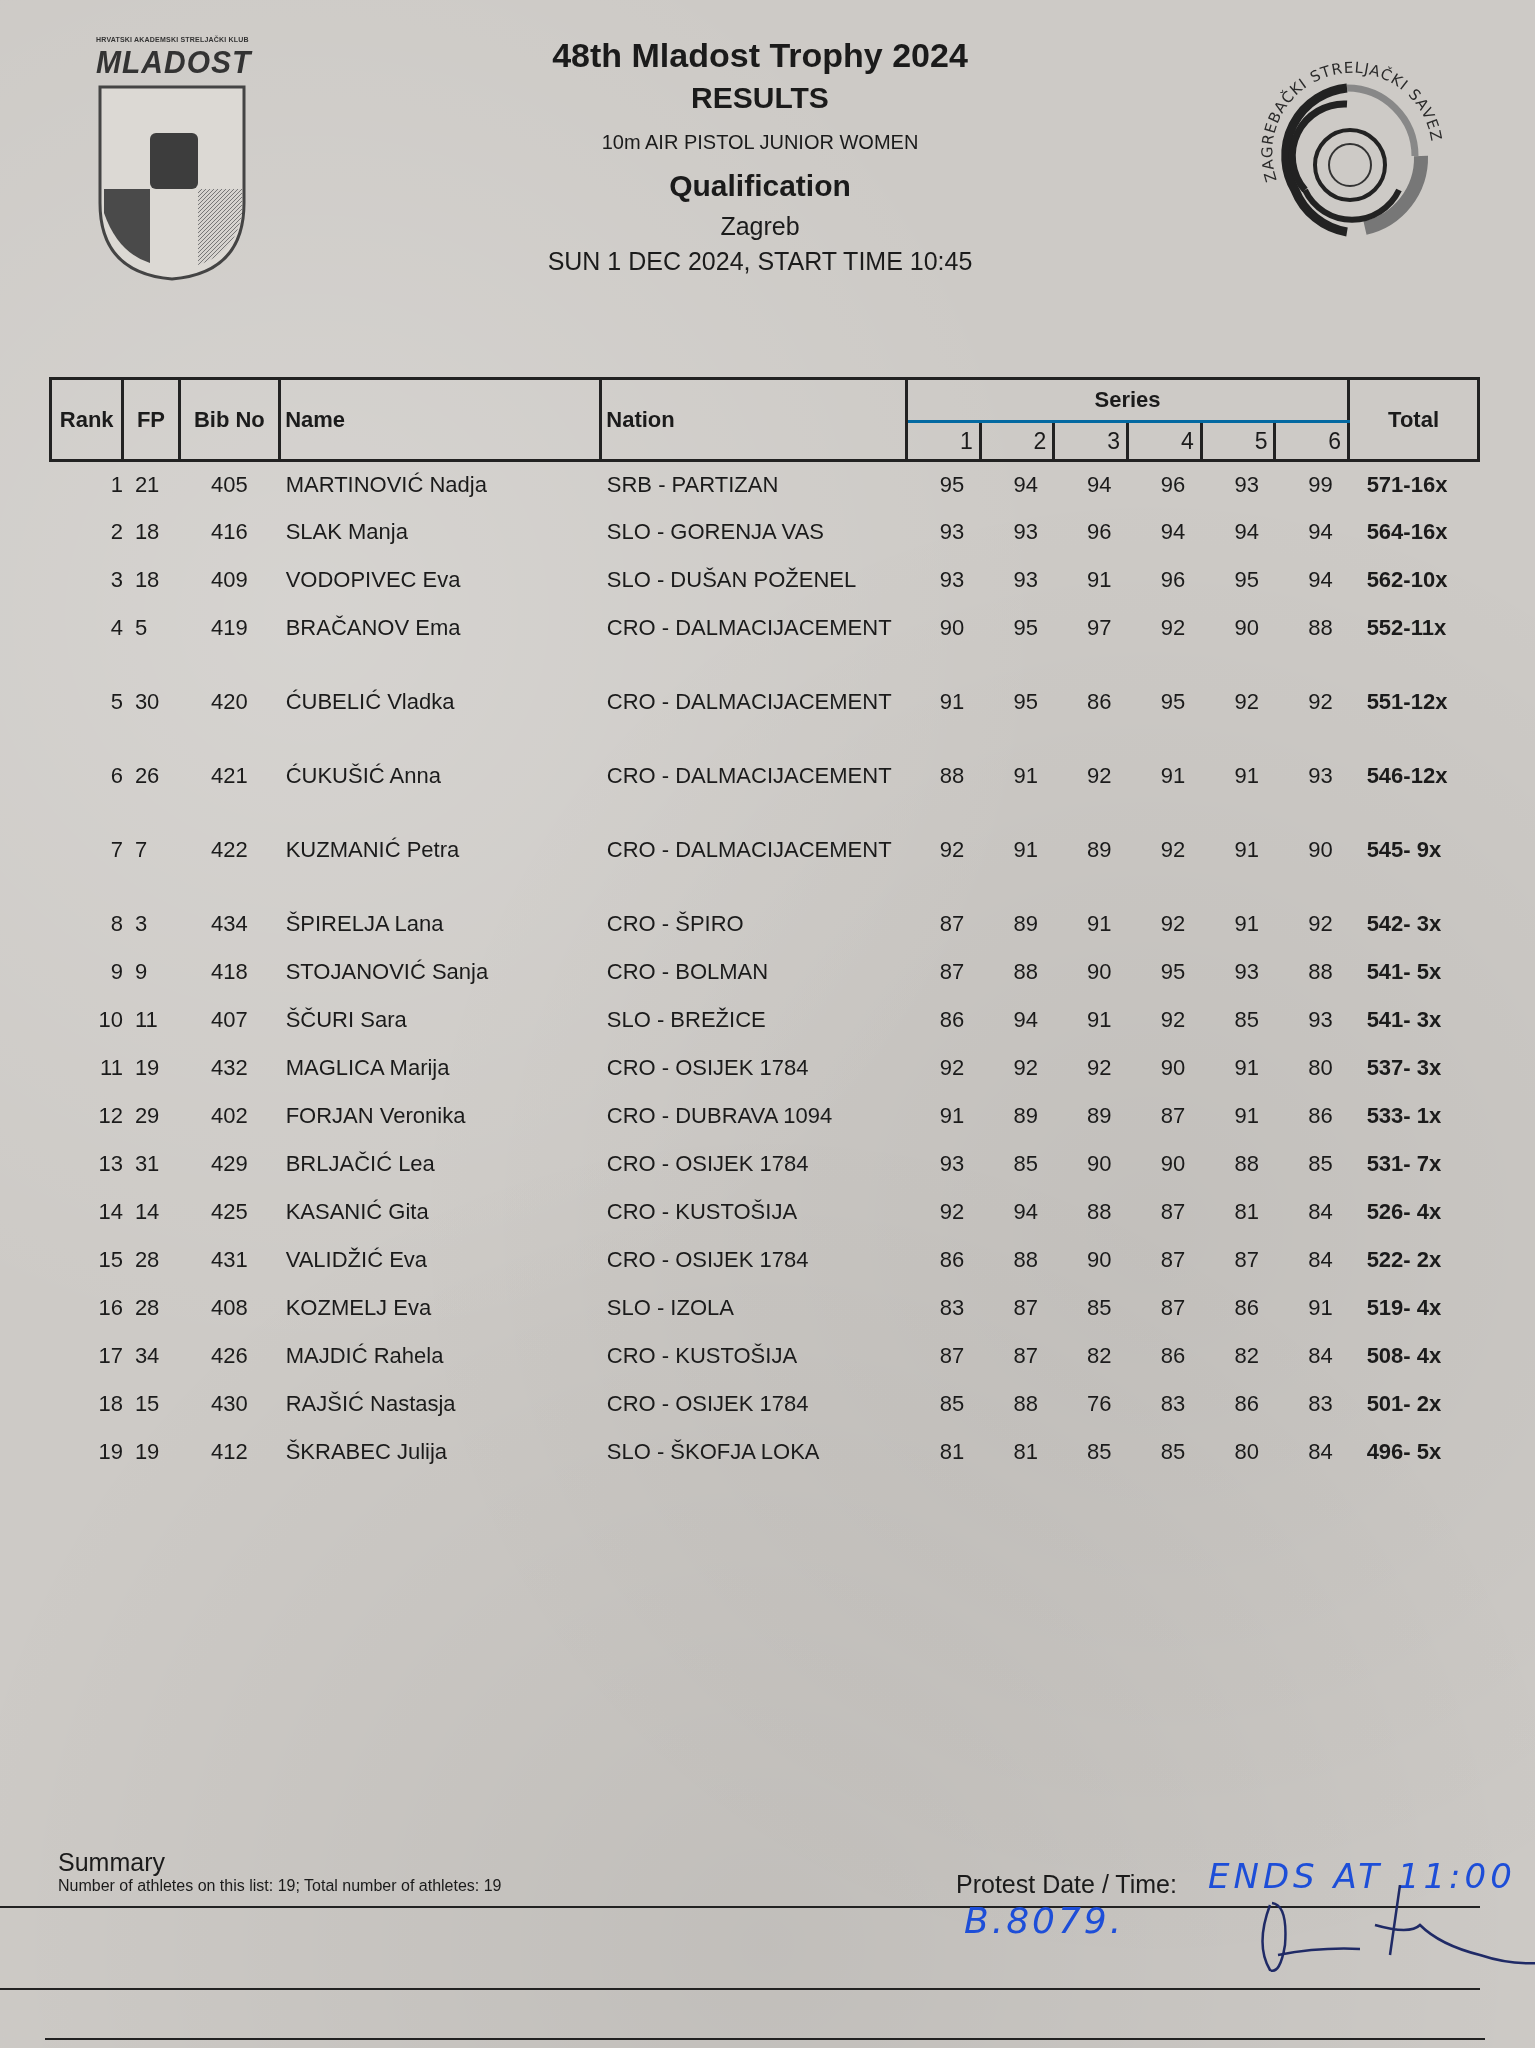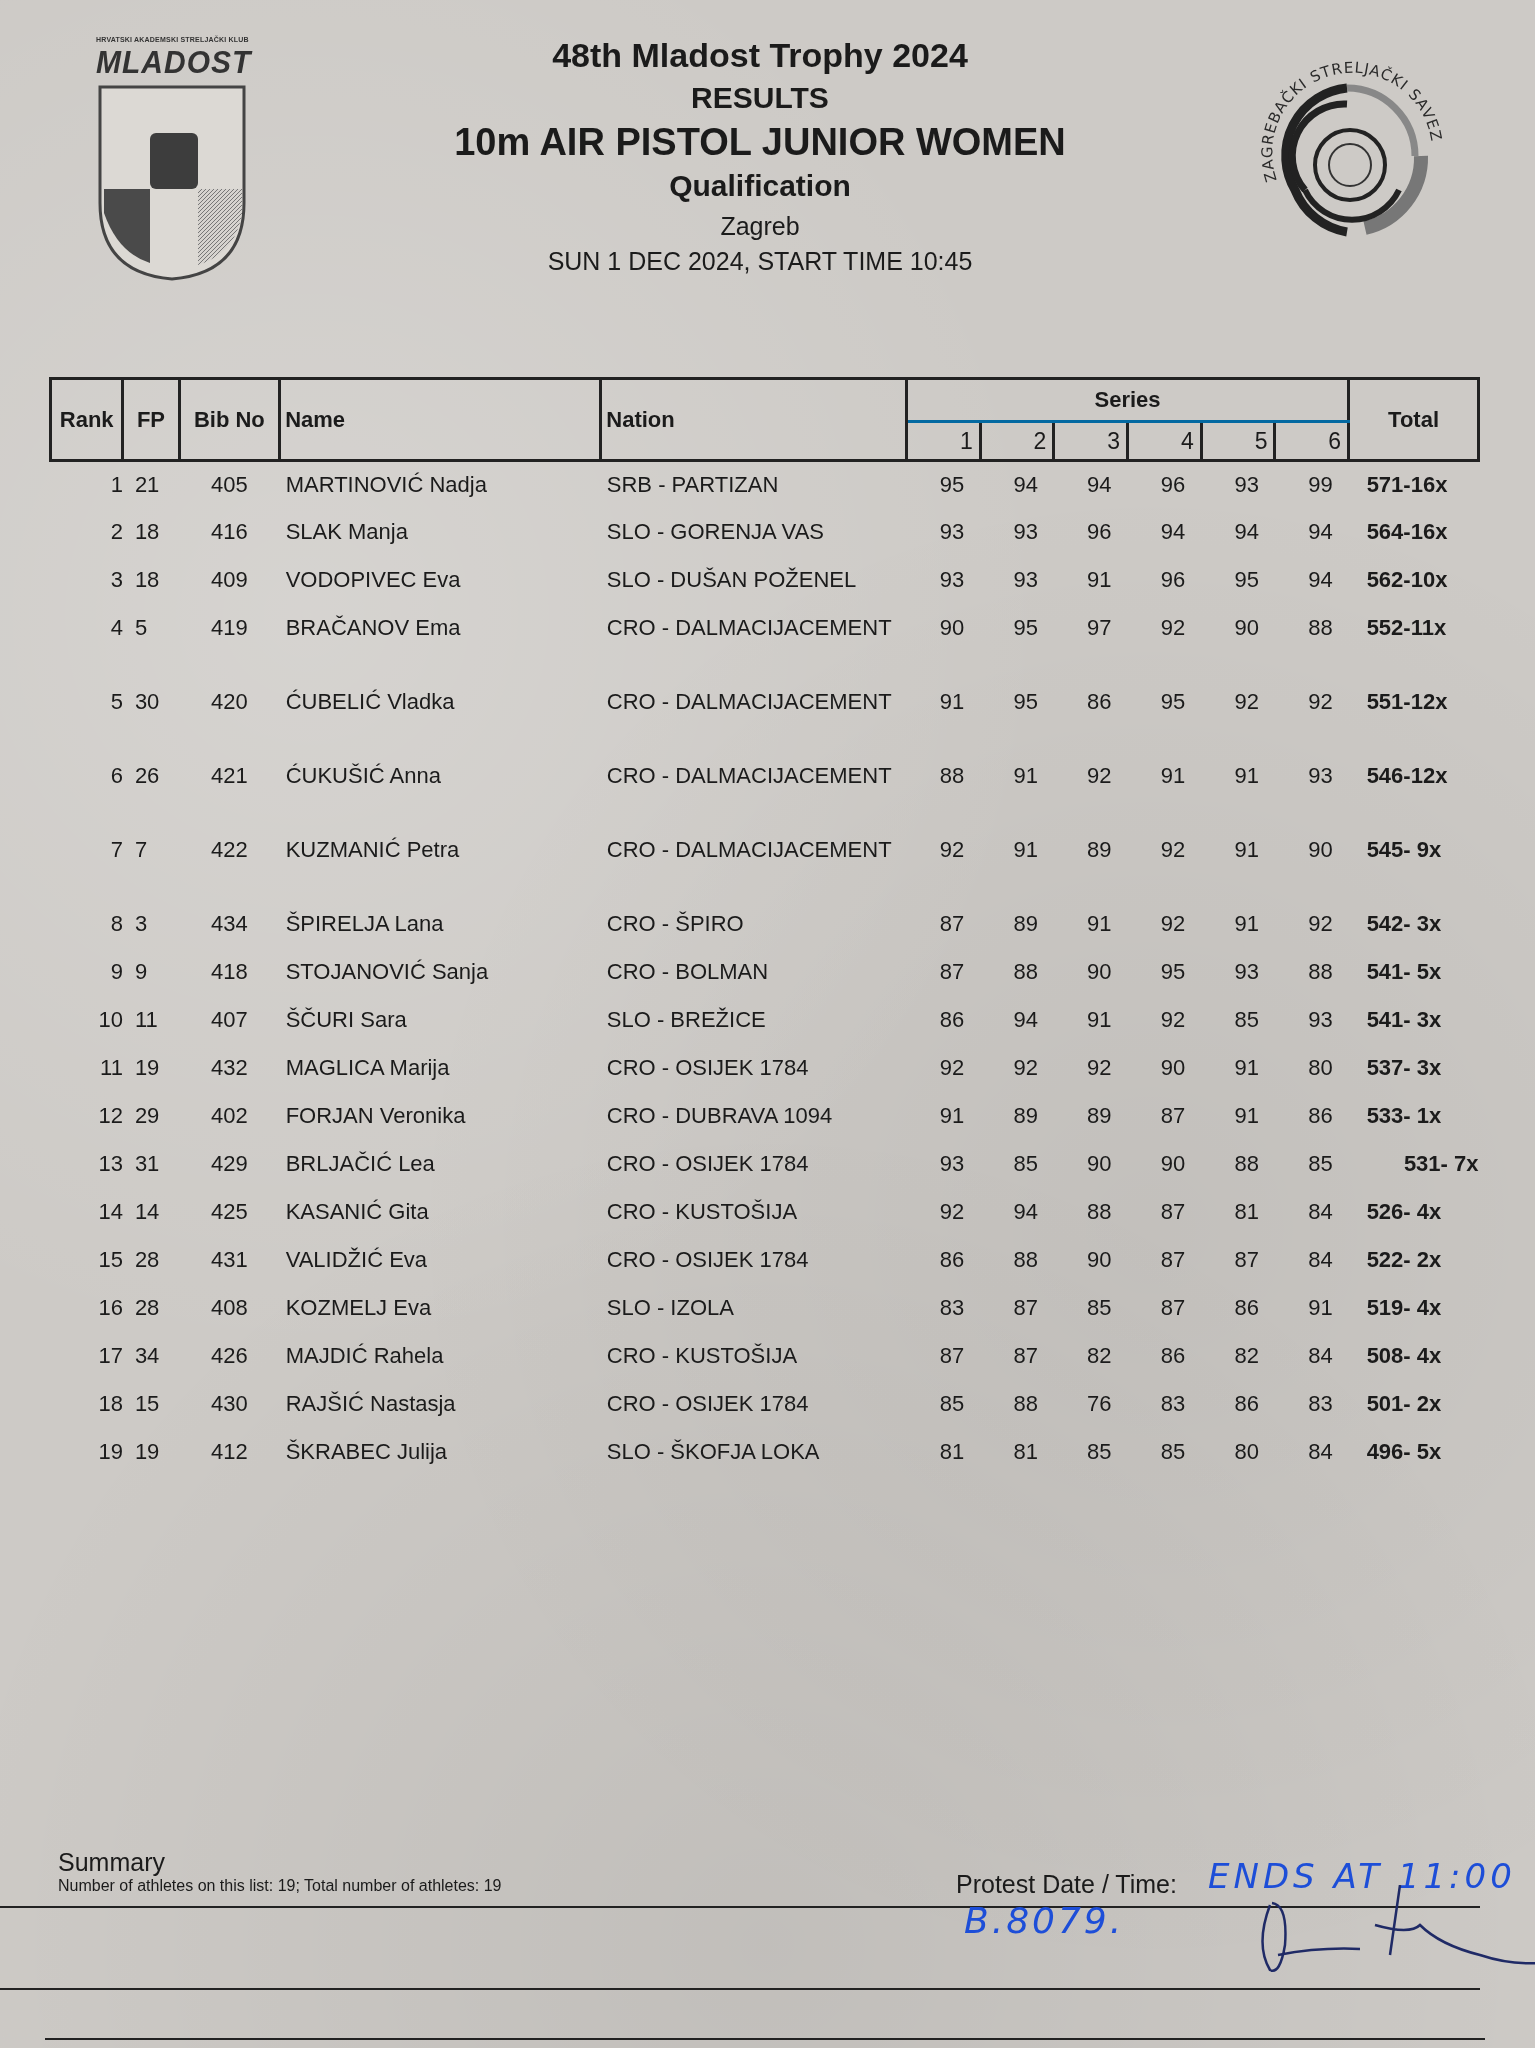--- a/index.html
+++ b/index.html
@@ -20,21 +20,21 @@
   .logo-left { position: absolute; left: 96px; top: 36px; width: 152px; }
   .logo-left .club-small { font-size: 7px; font-weight: bold; letter-spacing: 0.2px; text-align: center; color: #333; white-space: nowrap; }
   .logo-left .club-big { font-size: 30px; font-weight: bold; font-style: italic; text-align: center; letter-spacing: 1px; color: #333; margin-top: 2px; transform: scaleY(1.05); }
   .logo-left svg { display: block; margin-top: 4px; }
 
   .logo-right { position: absolute; left: 1235px; top: 40px; width: 230px; height: 210px; }
 
   .titles { position: absolute; left: 400px; top: 34px; width: 720px; text-align: center; }
   .titles .t1 { font-size: 34px; font-weight: bold; line-height: 42px; }
   .titles .t2 { font-size: 30px; font-weight: bold; line-height: 44px; }
-  .titles .t3 { font-size: 38px; font-weight: bold; line-height: 44px; }
+  .titles .t3 { font-size: 20px; font-weight: normal; line-height: 44px; }
   .titles .t4 { font-size: 30px; font-weight: bold; line-height: 44px; }
   .titles .t5 { font-size: 25px; line-height: 36px; }
   .titles .t6 { font-size: 25px; line-height: 34px; }
 
   
   .results { position: absolute; left: 49px; top: 377px; width: 1431px; border-collapse: collapse; }
   .results th { font-size: 22px; font-weight: bold; border: 3px solid #222; padding: 0; vertical-align: middle; }
   .results th.left { text-align: left; padding-left: 4px; }
   .results th.series-label { height: 40px; text-align: center; border-bottom: 3px solid #0369a1; }
   .results th.sn { text-align: right; padding-right: 6px; font-weight: normal; font-size: 23px; height: 36px; border-top: 3px solid #222; }
@@ -302,21 +302,21 @@
           <td class="fp">31</td>
           <td class="bib">429</td>
           <td class="name">BRLJAČIĆ Lea</td>
           <td class="nation">CRO - OSIJEK 1784</td>
           <td class="s">93</td>
           <td class="s">85</td>
           <td class="s">90</td>
           <td class="s">90</td>
           <td class="s">88</td>
           <td class="s">85</td>
-          <td class="total" style="white-space: pre; text-align: right;">531- 7x</td>
+          <td class="total" style="white-space: pre;">531- 7x</td>
         </tr>
         <tr class="row" style="height: 48px;">
           <td class="rank">14</td>
           <td class="fp">14</td>
           <td class="bib">425</td>
           <td class="name">KASANIĆ Gita</td>
           <td class="nation">CRO - KUSTOŠIJA</td>
           <td class="s">92</td>
           <td class="s">94</td>
           <td class="s">88</td>

